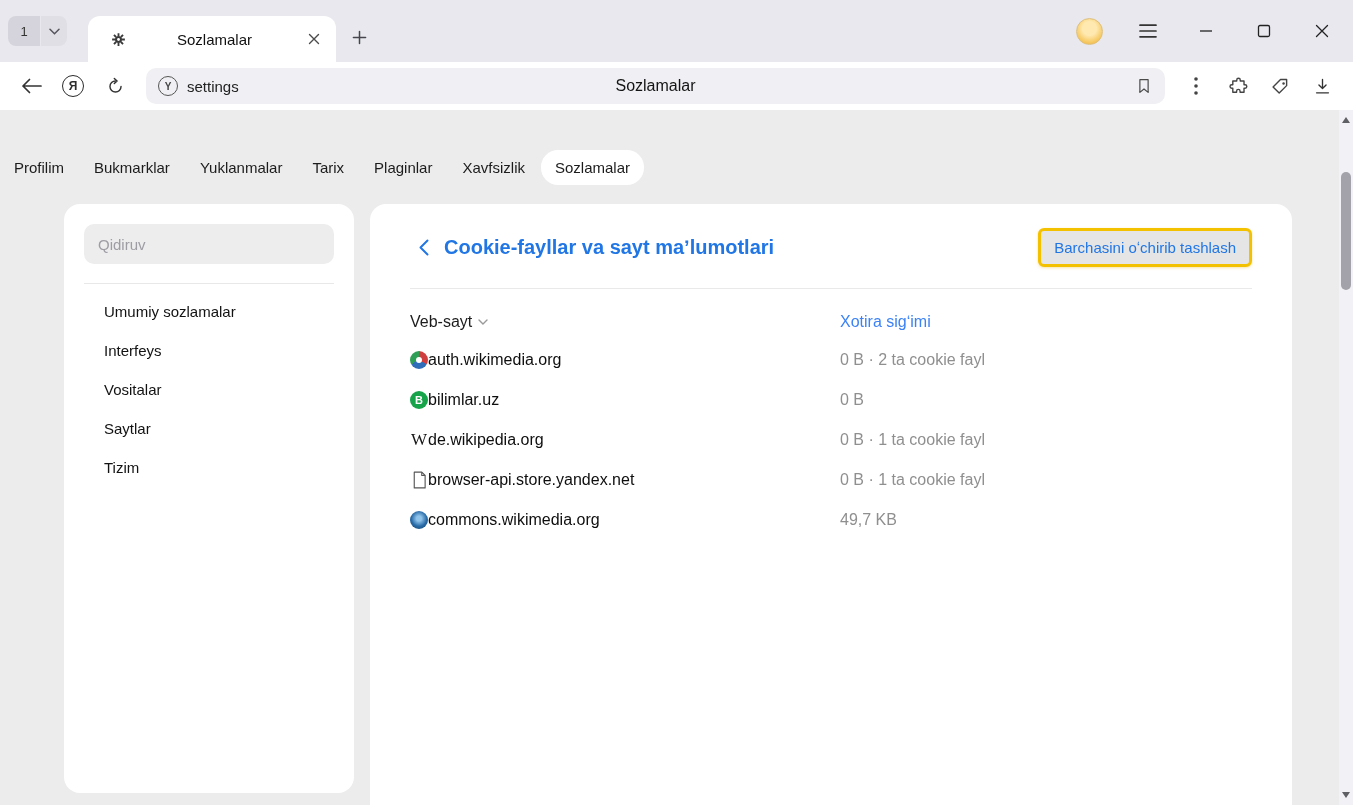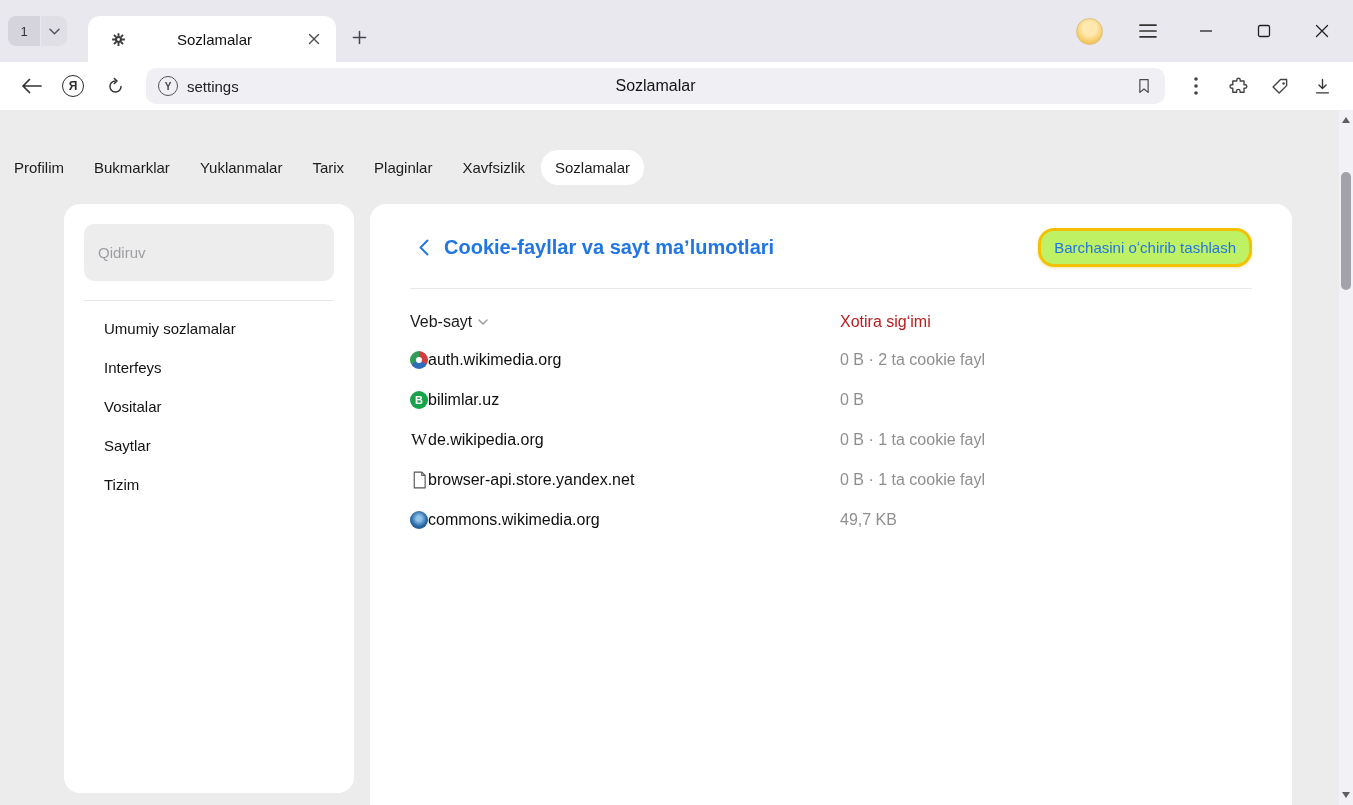--- a/index.html
+++ b/index.html
@@ -31,35 +31,35 @@
   .ab-bookmark{margin-left:auto;z-index:1;display:flex;}
 
   
   .content{position:absolute;top:110px;left:0;right:14px;bottom:0;background:#ececec;overflow:hidden;}
   .nav-tabs{margin-top:40px;display:flex;justify-content:flex-start;align-items:center;gap:2px;}
   .ntab{padding:9px 14px;font-size:15px;color:#1c1c1c;border-radius:17px;white-space:nowrap;}
   .ntab.active{background:#fff;}
 
   .cards{display:flex;align-items:flex-start;gap:16px;margin:19px 47px 0 64px;}
   .sidebar{width:290px;height:589px;background:#fff;border-radius:16px;padding:20px;flex:none;}
-  .search{width:100%;height:57px;background:#ededee;border:none;border-radius:10px;padding:0 14px;font-size:15px;font-family:inherit;color:#333;outline:none;}
+  .search{width:100%;height:40px;background:#ededee;border:none;border-radius:10px;padding:0 14px;font-size:15px;font-family:inherit;color:#333;outline:none;}
   .search::placeholder{color:#9d9da3;}
   .side-divider{border:none;border-top:1px solid #e8e8e8;margin:19px 0 8px;}
   .side-item{padding:11px 0 11px 20px;font-size:15px;color:#121212;}
 
   .main-card{flex:1;min-height:640px;background:#fff;border-radius:16px;padding:24px 40px;}
   .main-head{display:flex;align-items:center;}
   .back-btn{width:26px;height:26px;display:flex;align-items:center;justify-content:center;margin-right:8px;}
   .main-title{font-size:20px;font-weight:600;color:#2176e5;}
-  .clear-btn{margin-left:auto;background:#bef264;border:3px solid #f4c100;border-radius:16px;padding:8px 13px;font-size:15px;font-family:inherit;color:#2176e5;box-shadow:0 1px 3px rgba(230,175,0,.35);}
+  .clear-btn{margin-left:auto;background:#e5e5e5;border:3px solid #f4c100;border-radius:6px;padding:8px 13px;font-size:15px;font-family:inherit;color:#2176e5;box-shadow:0 1px 3px rgba(230,175,0,.35);}
   .head-divider{border:none;border-top:1px solid #e9e9e9;margin:21px 0 0;}
 
   .thead{margin-top:15px;display:grid;grid-template-columns:430px 1fr;align-items:center;height:36px;}
   .th-site{display:flex;align-items:center;gap:6px;font-size:16px;color:#1c1c1c;}
-  .th-storage{font-size:16px;color:#b91c1c;}
+  .th-storage{font-size:16px;color:#3b82f6;}
   .trow{display:grid;grid-template-columns:430px 1fr;align-items:center;height:40px;}
   .cell-site{display:flex;align-items:center;}
   .site-name{font-size:16px;color:#0e0e0e;}
   .cell-storage{font-size:16px;color:#8f8f8f;}
 
   .fav{width:18px;height:18px;border-radius:50%;position:relative;flex:none;display:flex;align-items:center;justify-content:center;}
   .fav-wikimedia{background:conic-gradient(#cf3f3f 0 33%,#2f6db8 33% 67%,#2f9e57 67% 100%);}
   .fav-wikimedia::after{content:"";position:absolute;inset:6px;background:#fff;border-radius:50%;}
   .fav-bilimlar{background:#17a34a;color:#fff;font-size:11px;font-weight:700;}
   .fav-wikipedia{background:transparent;color:#161616;font-family:"Liberation Serif",serif;font-size:17px;border-radius:0;}

